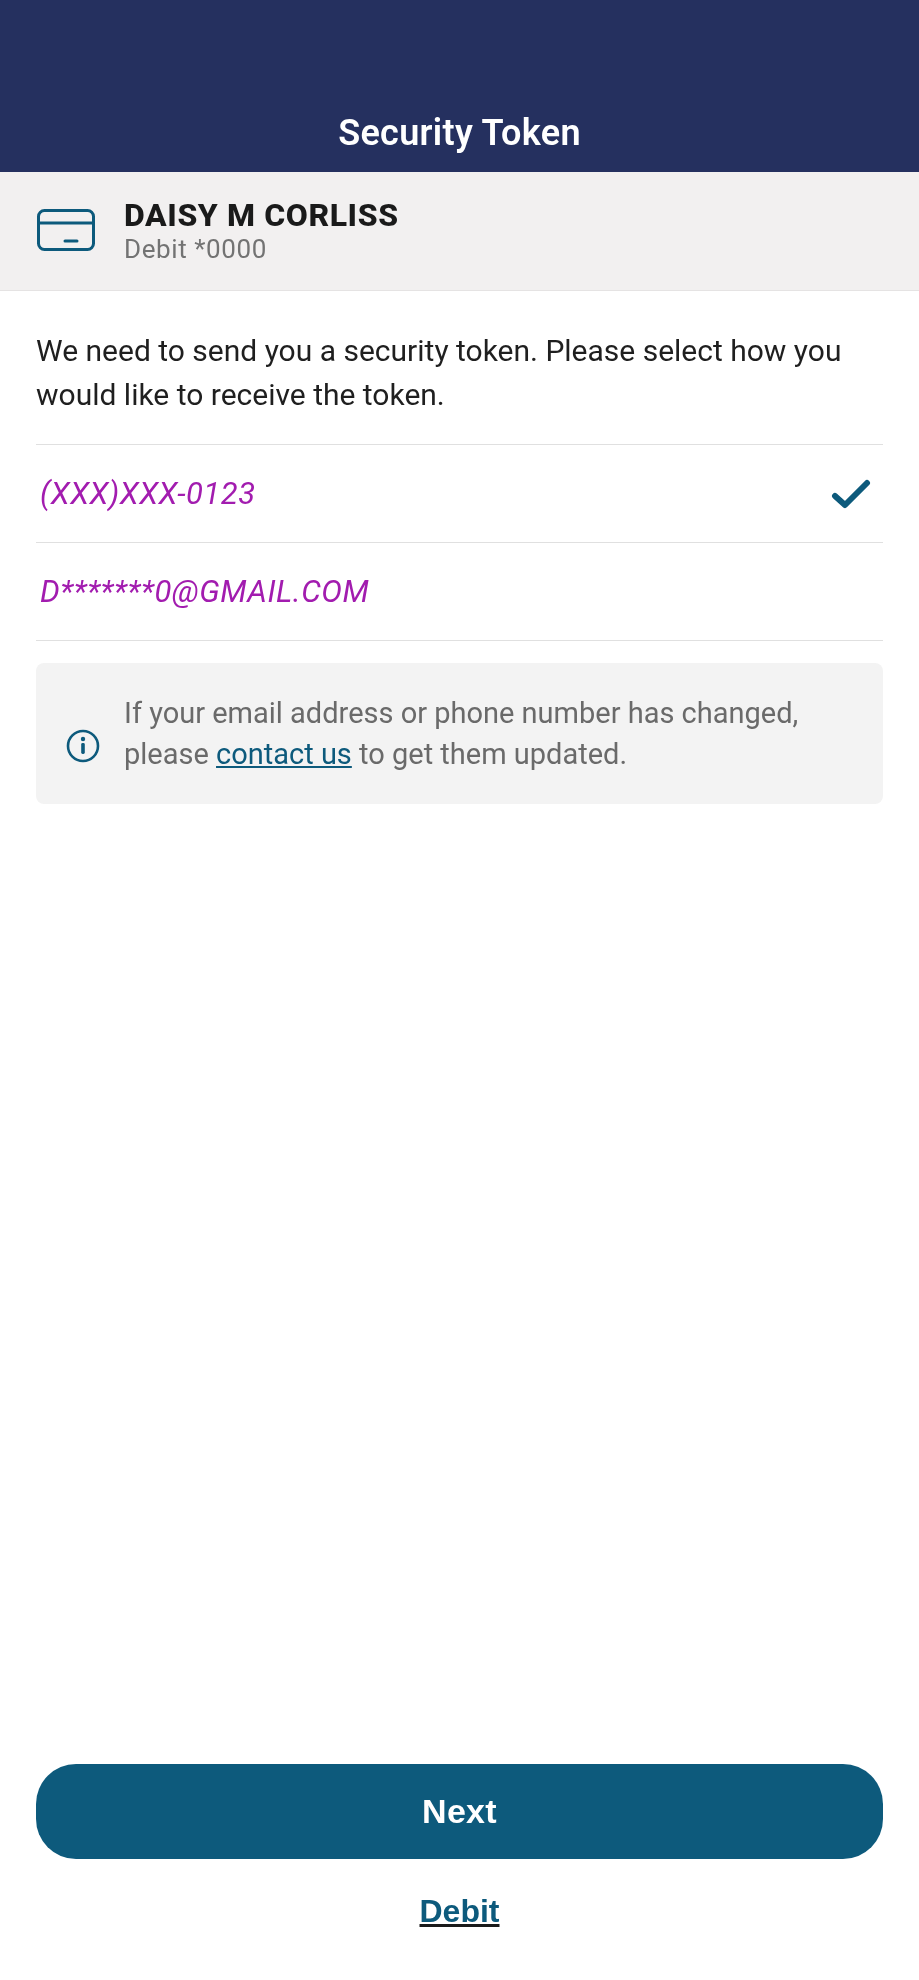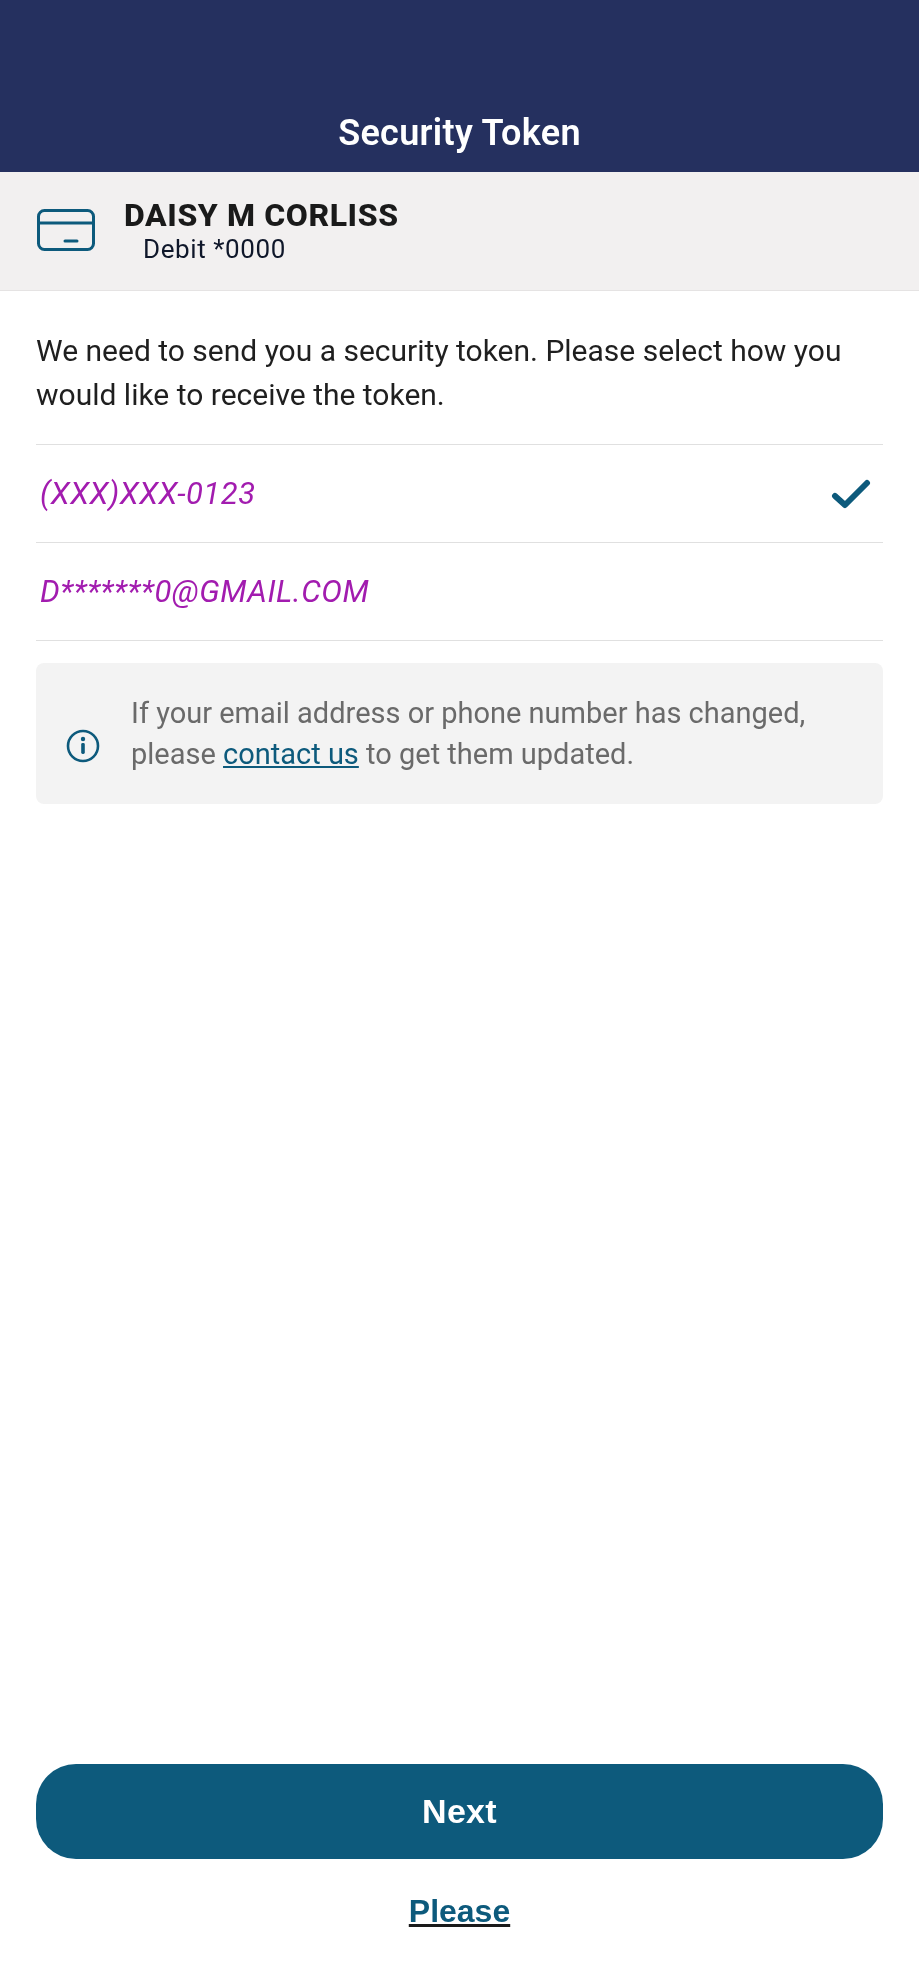--- a/index.html
+++ b/index.html
@@ -50,23 +50,22 @@
   }
   .account-text { display: flex; flex-direction: column; gap: 0; }
   .account-name {
     font-size: 32px;
     font-weight: 800;
     letter-spacing: 0.6px;
     color: #1a1a1a;
   }
   .account-sub {
     font-size: 26px;
-    color: #0f172a;
+    color: #737373;
     letter-spacing: 0.6px;
-    margin-left: 19px;
   }
 
   
   .content {
     padding: 38px 36px 0 36px;
     flex: 1;
     display: flex;
     flex-direction: column;
   }
   .intro {
@@ -99,21 +98,21 @@
     justify-content: center;
     margin-right: 6px;
   }
 
   .info-box {
     margin-top: 22px;
     background: #f3f3f3;
     border-radius: 8px;
     padding: 30px 40px 30px 28px;
     display: flex;
-    gap: 29px;
+    gap: 22px;
     align-items: flex-start;
   }
   .info-icon-wrap {
     width: 38px; height: 38px;
     display: flex; align-items: center; justify-content: center;
     margin-top: 34px;
     flex-shrink: 0;
   }
   .info-text {
     font-size: 29px;
@@ -207,14 +206,14 @@
       </svg>
     </div>
     <div class="info-text">
       <span>If your email address or phone number has changed, please </span><a class="info-link">contact us</a><span> to get them updated.</span>
     </div>
   </div>
 </div>
 
 <div class="footer">
   <button class="btn-primary">Next</button>
-  <button class="btn-link">Please</button>
+  <button class="btn-link">Debit</button>
 </div>
 
 </body></html>

